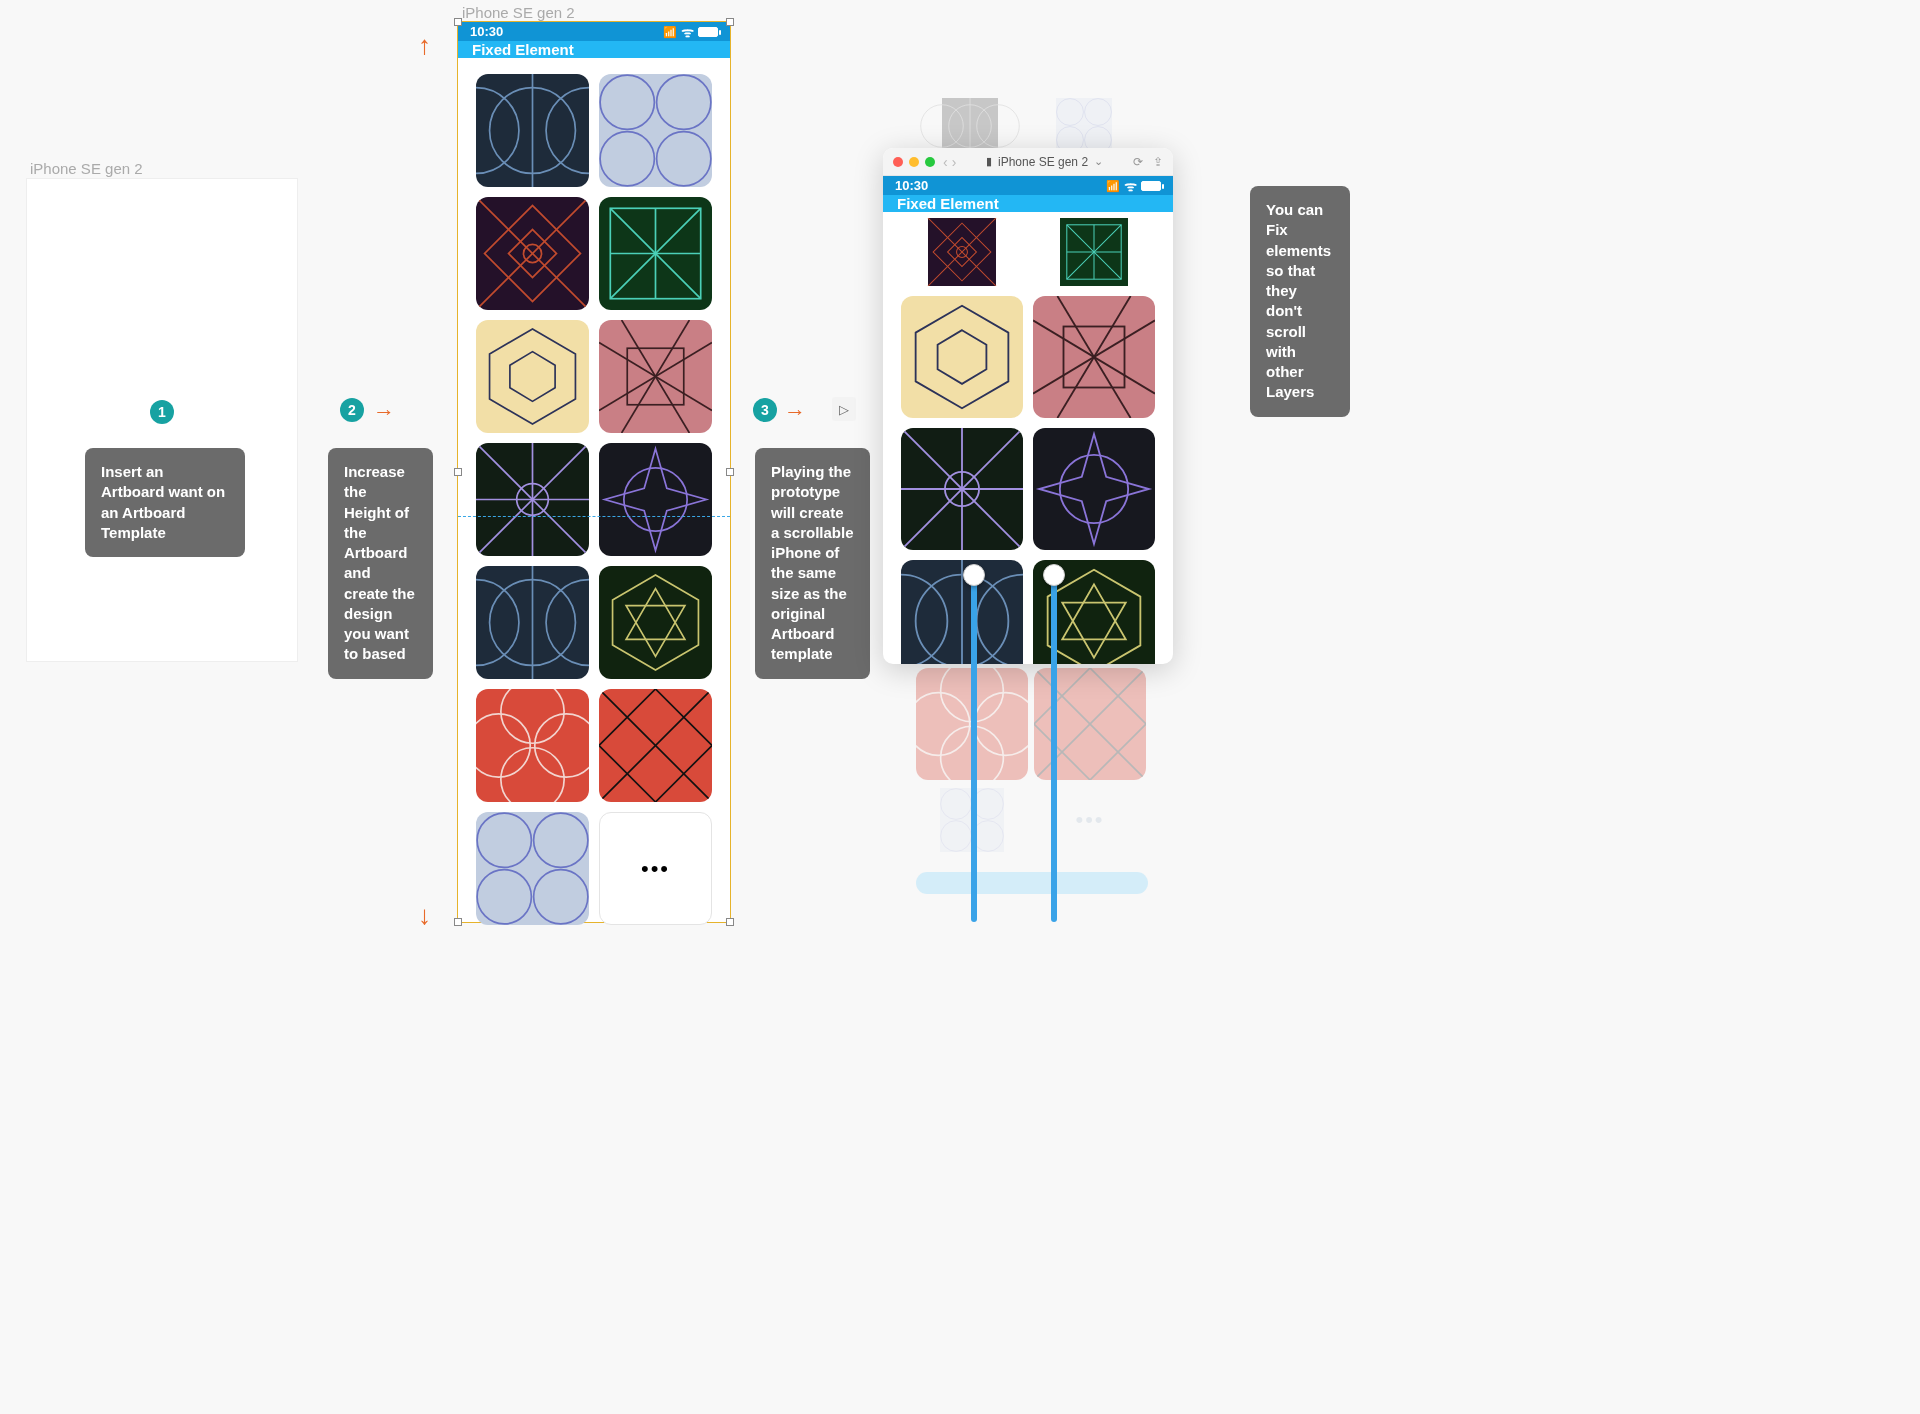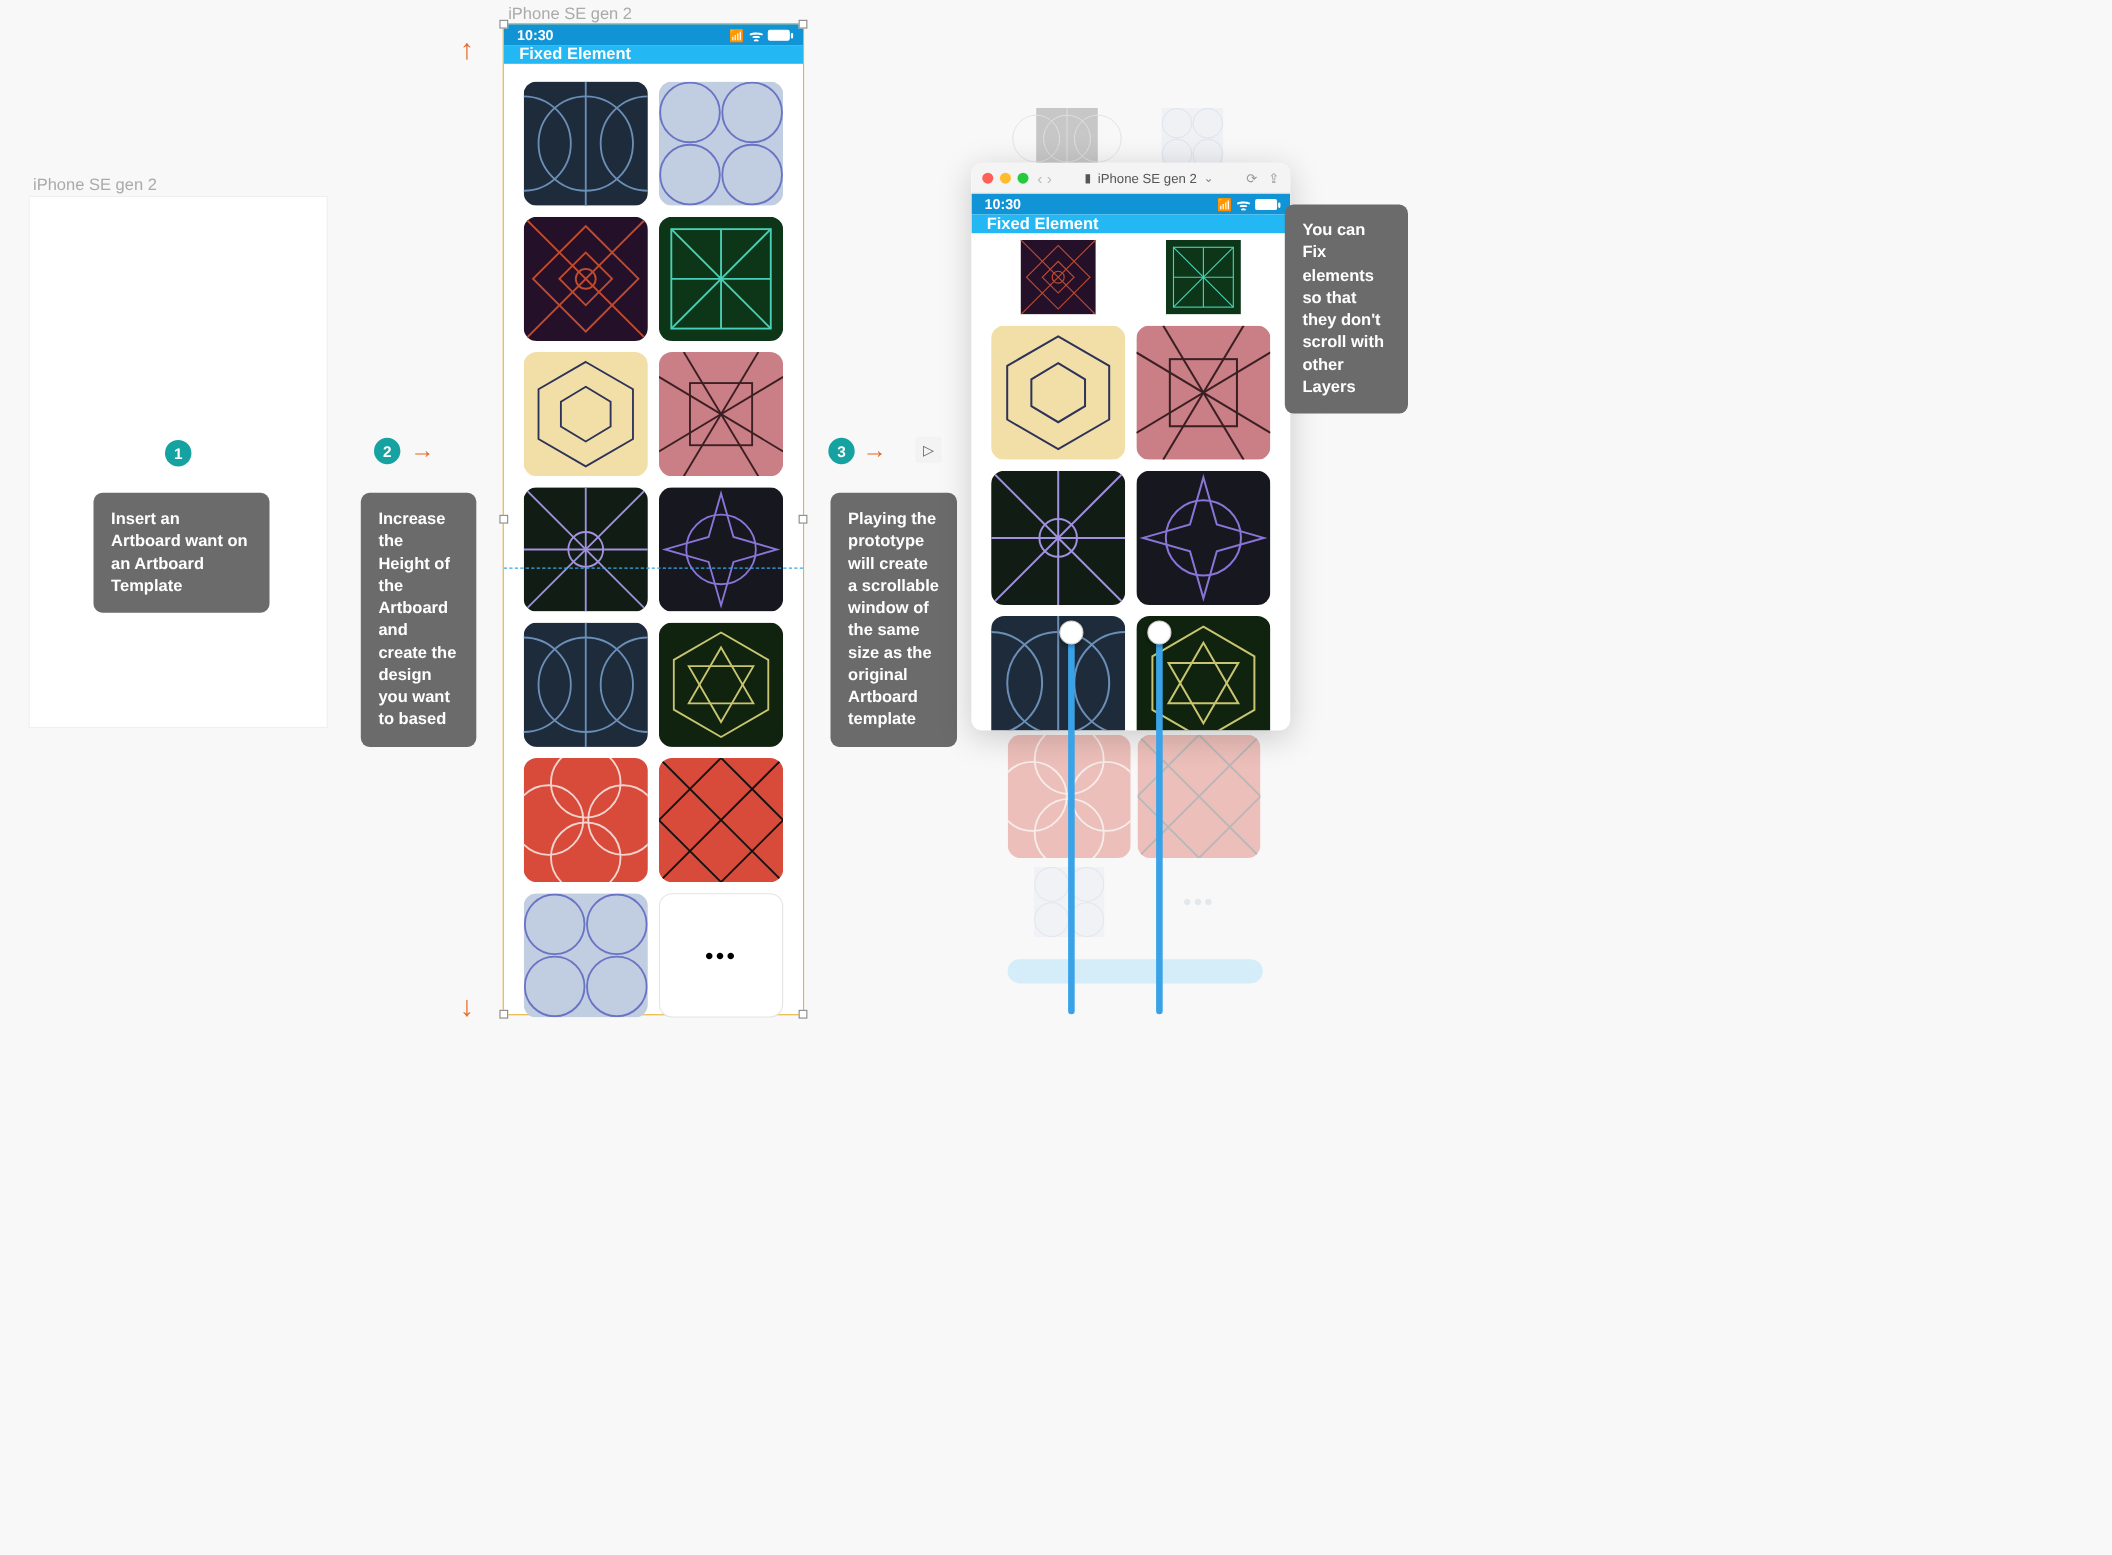--- a/index.html
+++ b/index.html
@@ -238,21 +238,21 @@
     #ghost-c { left: 916px; top: 668px; width:112px; height:112px; opacity:0.32; }
     #ghost-d { left: 1034px; top: 668px; width:112px; height:112px; opacity:0.32; }
     #ghost-e { left: 916px; top: 788px; width:112px; height:64px; opacity:0.22; }
     #ghost-more { left: 1034px; top: 788px; width:112px; height:64px; opacity:0.30;
                   display:flex; align-items:center; justify-content:center;
                   color:#b6c5d4; font-size:22px; letter-spacing:2px;}
     #ghost-pill { position:absolute; left: 916px; top: 872px; width: 232px; height:22px;
                   border-radius: 12px; background:#bde6fa; opacity:0.6; }
 
     
-    #tip4 { left: 1168px; top: 186px; width: 112px; }
+    #tip4 { left: 1250px; top: 186px; width: 100px; }
   </style>
 </head>
 <body>
 
 <svg width="0" height="0" style="position:absolute">
   <defs>
     <g id="p-circles">
         <circle cx="50" cy="50" r="38"></circle>
         <circle cx="0" cy="50" r="38"></circle>
         <circle cx="100" cy="50" r="38"></circle>
@@ -460,21 +460,21 @@
     </div>
   <div class="pillbtn"></div>
 </div>
 <div id="dash2" class="dashed-line"></div>
 
 <div id="badge3" class="badge">3</div>
 <div id="arrow3" class="arrow">→</div>
 <div id="playbtn">
   <span>▷</span>
 </div>
-<div id="tip3" class="tip">Playing the prototype will create a scrollable window of the same size as the original Artboard template</div>
+<div id="tip3" class="tip">Playing the prototype will create a scrollable iPhone of the same size as the original Artboard template</div>
 
 <div id="ghost-a" class="ghost-tile"><svg viewBox="0 0 100 100">
     <rect width="100" height="100" fill="#5a5a5a"></rect>
     <g fill="none" stroke="#aaa" stroke-width="1.5">
       <use href="#p-circles"></use>
     </g>
   </svg></div>
 <div id="ghost-b" class="ghost-tile"><svg viewBox="0 0 100 100">
     <rect width="100" height="100" fill="#dbe3ef"></rect>
     <g fill="none" stroke="#9fa7d8" stroke-width="1.5">

